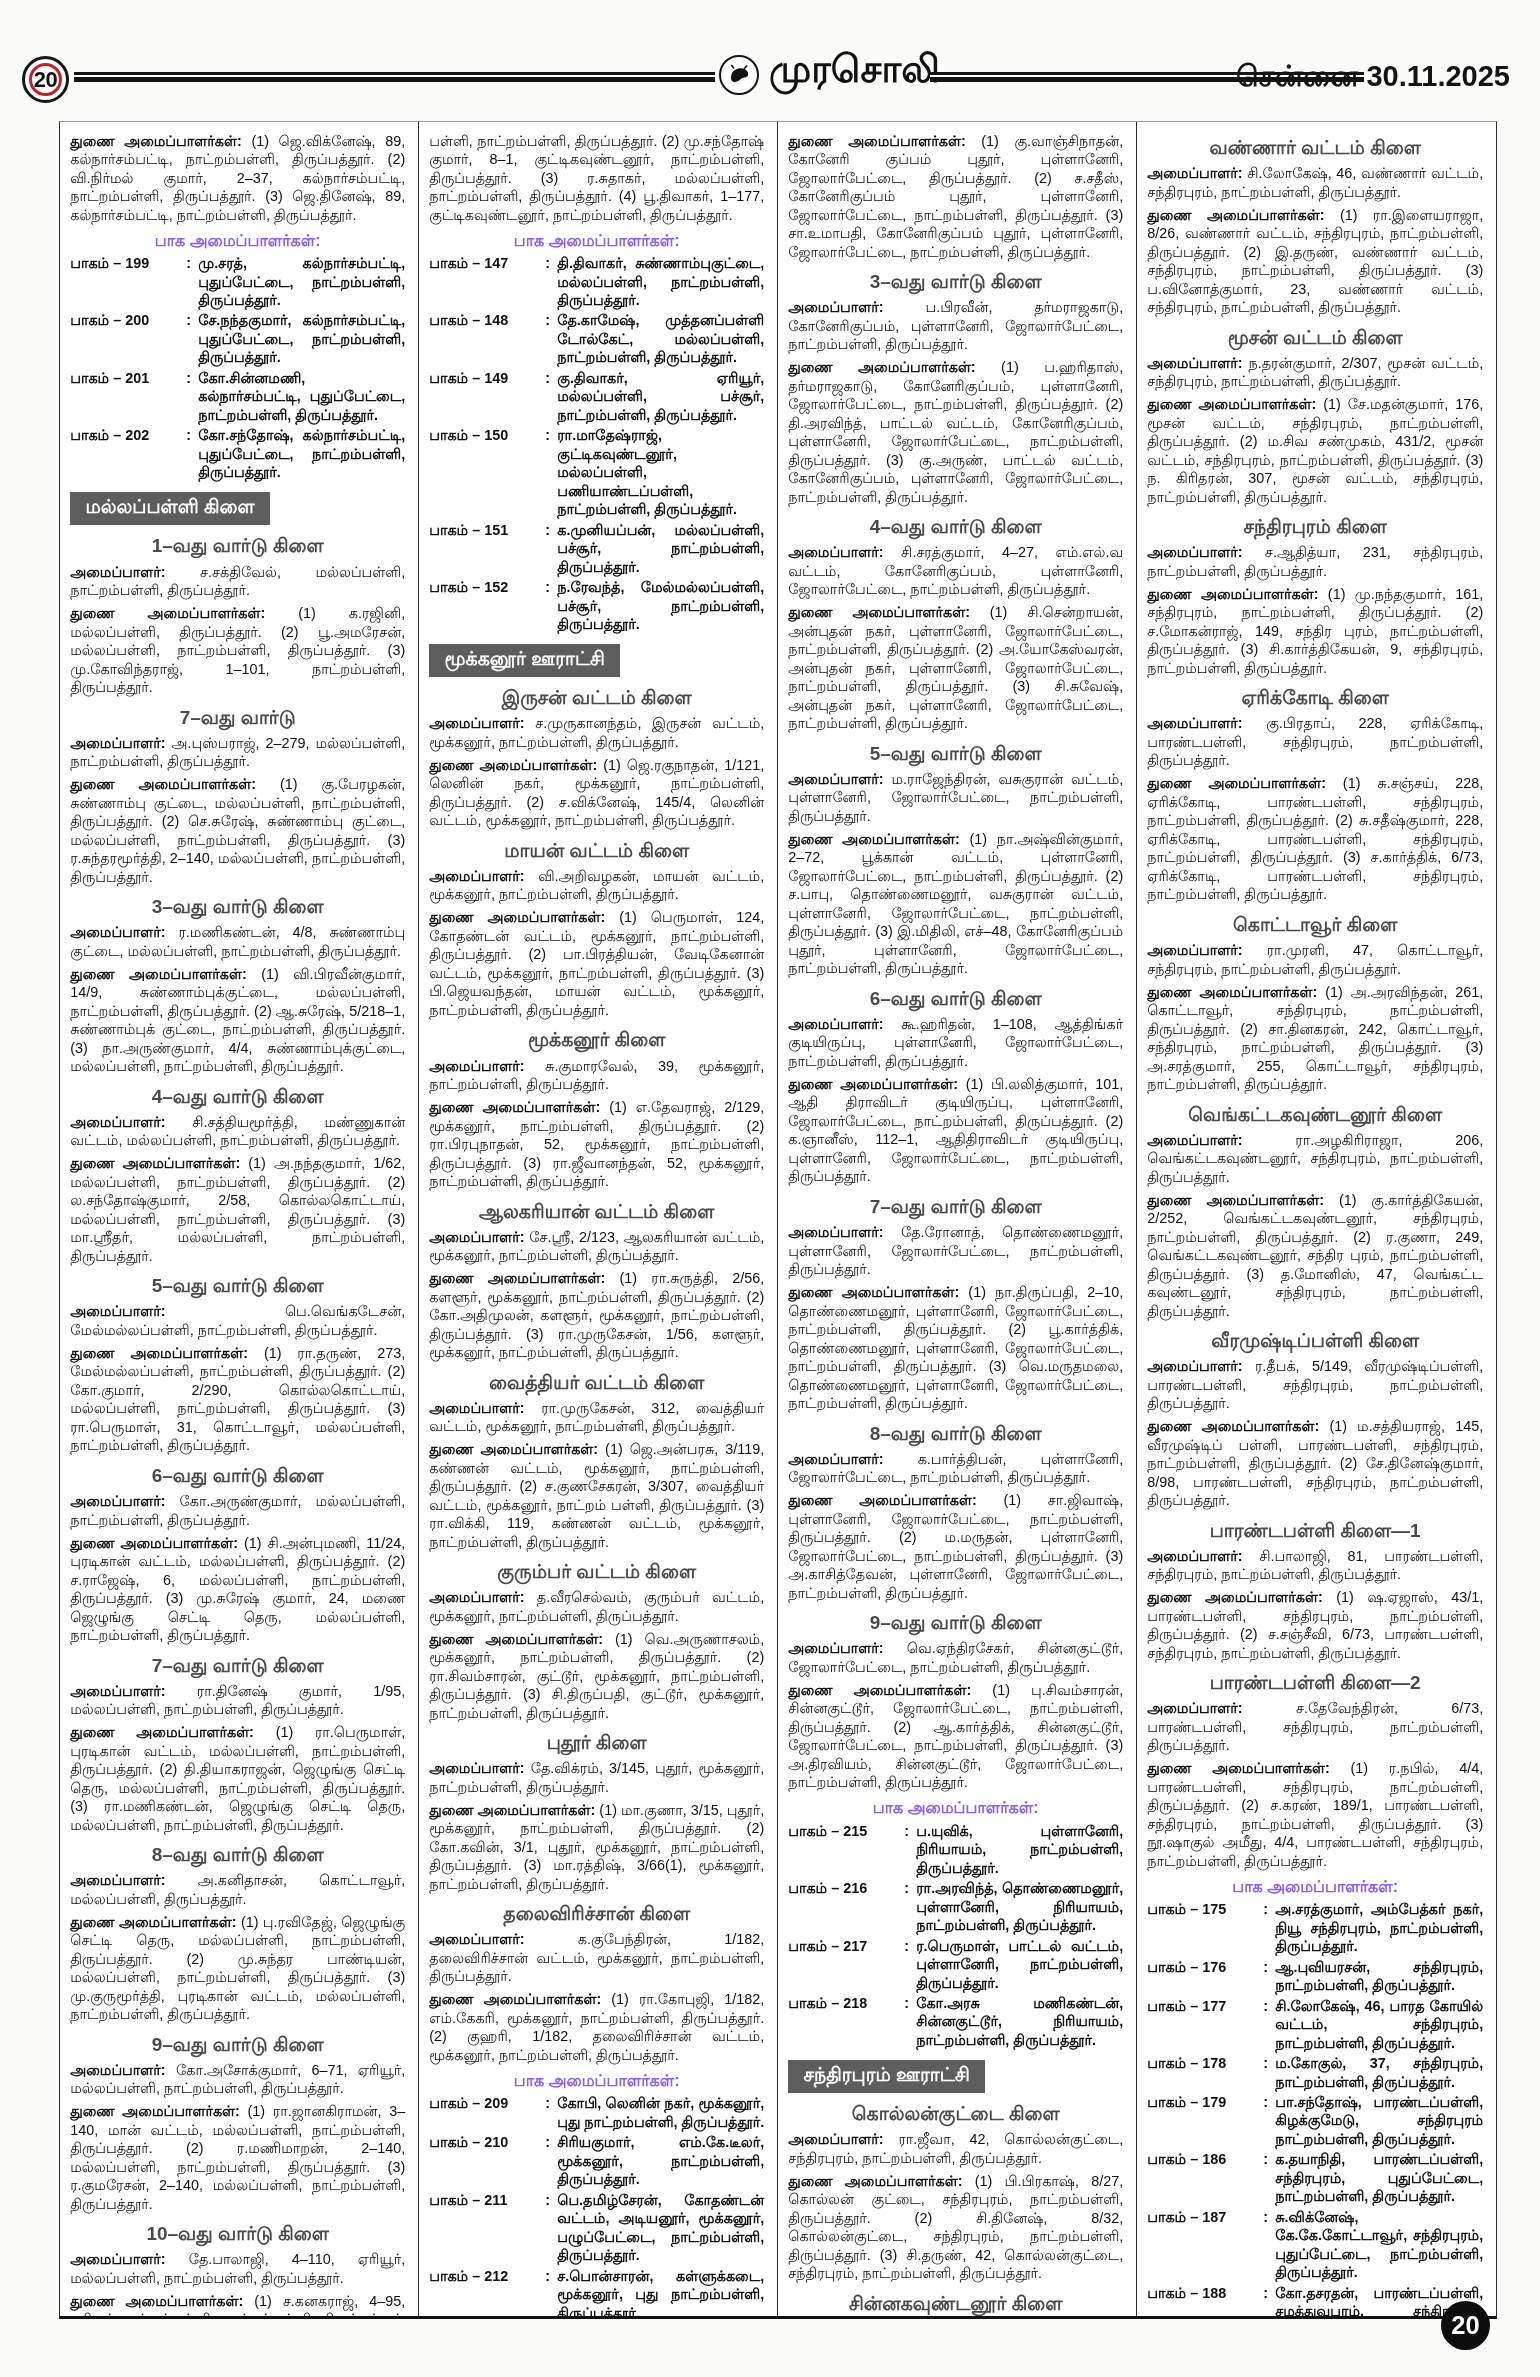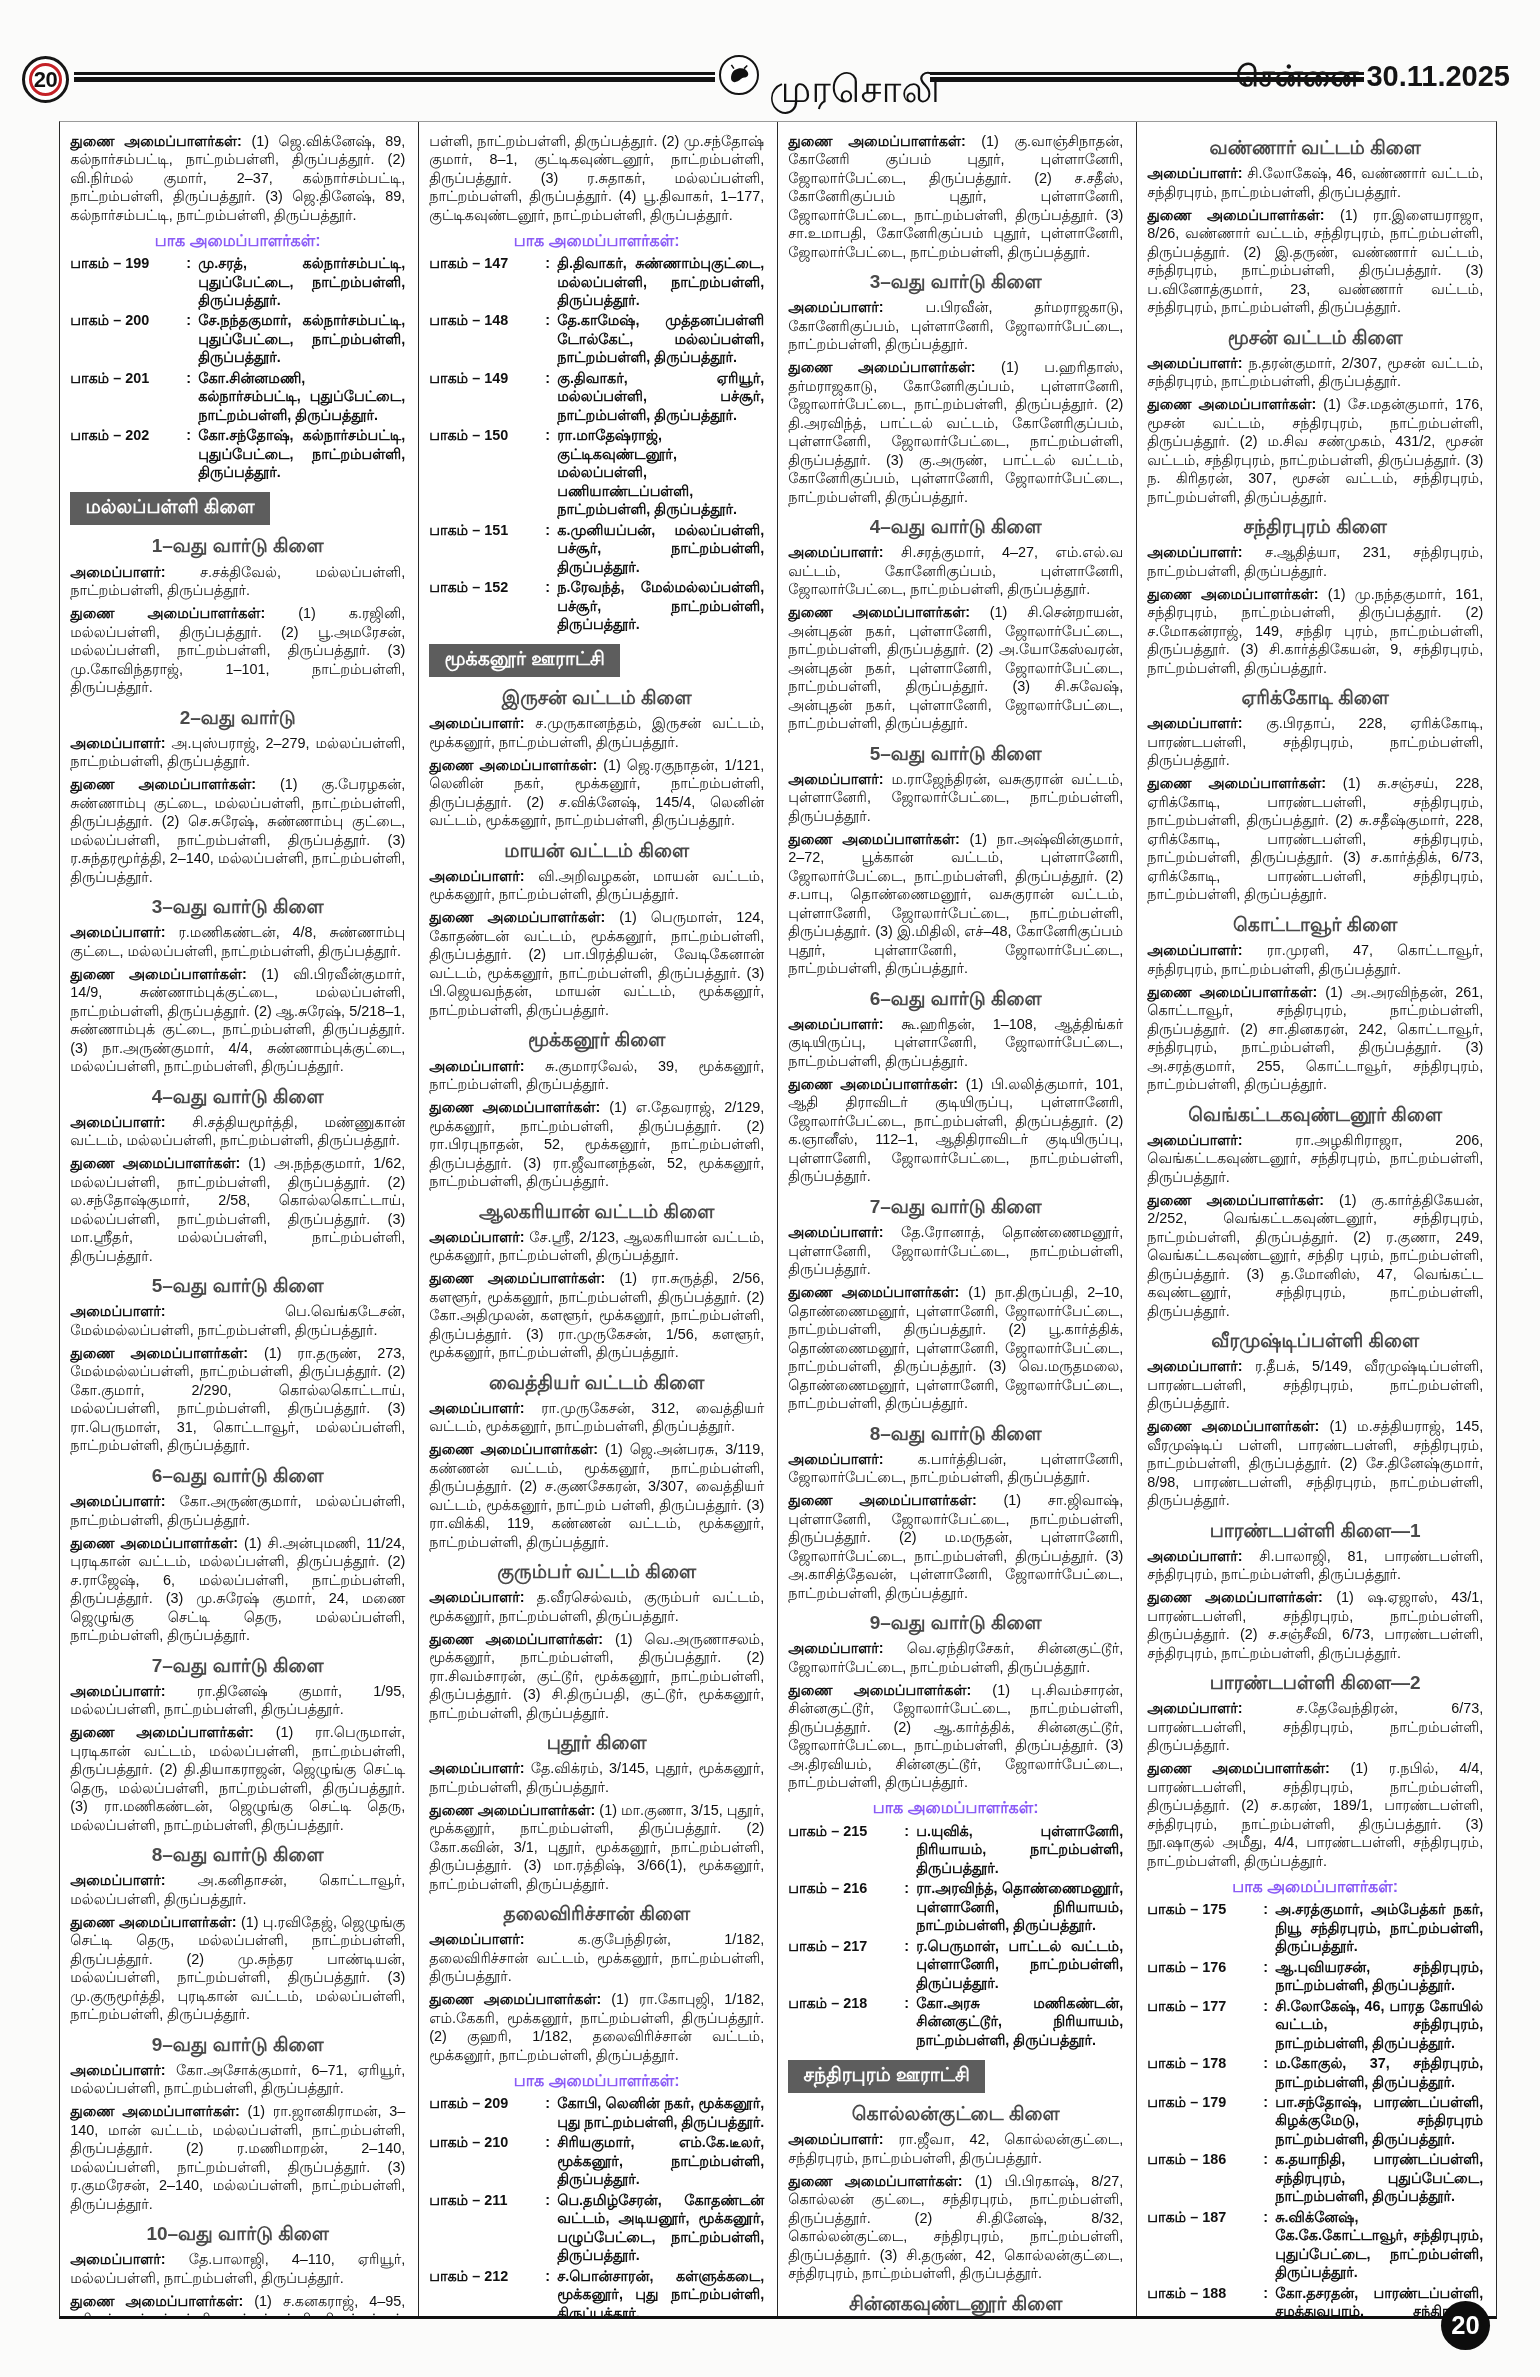--- a/index.html
+++ b/index.html
@@ -19,21 +19,21 @@
   }
   .page-badge .num{font-weight:bold;font-size:22px;letter-spacing:-0.6px;color:#111;}
   .mast-rule{position:absolute;height:9.6px;box-sizing:border-box;border-top:3.2px solid #141414;border-bottom:5.1px solid #141414;background:#fff;}
   .rule-left{left:74px;top:72px;width:641px;}
   .rule-right{left:930px;top:72px;width:434px;}
   .mast-logo{
     position:absolute;left:719px;top:55px;width:40px;height:40px;border-radius:50%;
     border:2.6px solid #141414;background:#fff;display:flex;align-items:center;justify-content:center;box-sizing:border-box;
   }
   .mast-title{
-    position:absolute;left:769px;top:68px;font-size:38px;font-weight:normal;color:#111;
+    position:absolute;left:769px;top:48px;font-size:38px;font-weight:bold;color:#111;
     letter-spacing:0px;white-space:nowrap;
   }
   .mast-date{
     position:absolute;right:31px;top:60px;font-size:29px;font-weight:bold;color:#141414;white-space:nowrap;
   }
   
   .content{
     position:absolute;left:59px;top:121px;width:1438px;height:2198px;box-sizing:border-box;
     border-left:1.3px solid #2a2a2a;border-right:1.3px solid #2a2a2a;
     border-top:1.9px solid #9a9a9a;border-bottom:3.2px solid #111;
@@ -110,21 +110,21 @@
       </div>
       <div class="booth">
         <span class="bn">பாகம் – 202</span>
         <span class="bc">:</span>
         <span class="bt">கோ.சந்தோஷ், கல்நார்சம்பட்டி, புதுப்பேட்டை, நாட்றம்பள்ளி, திருப்பத்தூர்.</span>
       </div>
       <div class="sec"><span>மல்லப்பள்ளி கிளை</span></div>
       <div class="sub">1–வது வார்டு கிளை</div>
       <p class="para"><b>அமைப்பாளர்: </b>ச.சக்திவேல், மல்லப்பள்ளி, நாட்றம்பள்ளி, திருப்பத்தூர்.</p>
       <p class="para"><b>துணை அமைப்பாளர்கள்: </b>(1) க.ரஜினி, மல்லப்பள்ளி, திருப்பத்தூர். (2) பூ.அமரேசன், மல்லப்பள்ளி, நாட்றம்பள்ளி, திருப்பத்தூர். (3) மு.கோவிந்தராஜ், 1–101, நாட்றம்பள்ளி, திருப்பத்தூர்.</p>
-      <div class="sub">2–வது வார்டு</div>
+      <div class="sub">7–வது வார்டு</div>
       <p class="para"><b>அமைப்பாளர்: </b>அ.புஸ்பராஜ், 2–279, மல்லப்பள்ளி, நாட்றம்பள்ளி, திருப்பத்தூர்.</p>
       <p class="para"><b>துணை அமைப்பாளர்கள்: </b>(1) கு.பேரழகன், சுண்ணாம்பு குட்டை, மல்லப்பள்ளி, நாட்றம்பள்ளி, திருப்பத்தூர். (2) செ.சுரேஷ், சுண்ணாம்பு குட்டை, மல்லப்பள்ளி, நாட்றம்பள்ளி, திருப்பத்தூர். (3) ர.சுந்தரமூர்த்தி, 2–140, மல்லப்பள்ளி, நாட்றம்பள்ளி, திருப்பத்தூர்.</p>
       <div class="sub">3–வது வார்டு கிளை</div>
       <p class="para"><b>அமைப்பாளர்: </b>ர.மணிகண்டன், 4/8, சுண்ணாம்பு குட்டை, மல்லப்பள்ளி, நாட்றம்பள்ளி, திருப்பத்தூர்.</p>
       <p class="para"><b>துணை அமைப்பாளர்கள்: </b>(1) வி.பிரவீன்குமார், 14/9, சுண்ணாம்புக்குட்டை, மல்லப்பள்ளி, நாட்றம்பள்ளி, திருப்பத்தூர். (2) ஆ.சுரேஷ், 5/218–1, சுண்ணாம்புக் குட்டை, நாட்றம்பள்ளி, திருப்பத்தூர். (3) நா.அருண்குமார், 4/4, சுண்ணாம்புக்குட்டை, மல்லப்பள்ளி, நாட்றம்பள்ளி, திருப்பத்தூர்.</p>
       <div class="sub">4–வது வார்டு கிளை</div>
       <p class="para"><b>அமைப்பாளர்: </b>சி.சத்தியமூர்த்தி, மண்ணுகான் வட்டம், மல்லப்பள்ளி, நாட்றம்பள்ளி, திருப்பத்தூர்.</p>
       <p class="para"><b>துணை அமைப்பாளர்கள்: </b>(1) அ.நந்தகுமார், 1/62, மல்லப்பள்ளி, நாட்றம்பள்ளி, திருப்பத்தூர். (2) ல.சந்தோஷ்குமார், 2/58, கொல்லகொட்டாய், மல்லப்பள்ளி, நாட்றம்பள்ளி, திருப்பத்தூர். (3) மா.ஸ்ரீதர், மல்லப்பள்ளி, நாட்றம்பள்ளி, திருப்பத்தூர்.</p>
       <div class="sub">5–வது வார்டு கிளை</div>
       <p class="para"><b>அமைப்பாளர்: </b>பெ.வெங்கடேசன், மேல்மல்லப்பள்ளி, நாட்றம்பள்ளி, திருப்பத்தூர்.</p>

